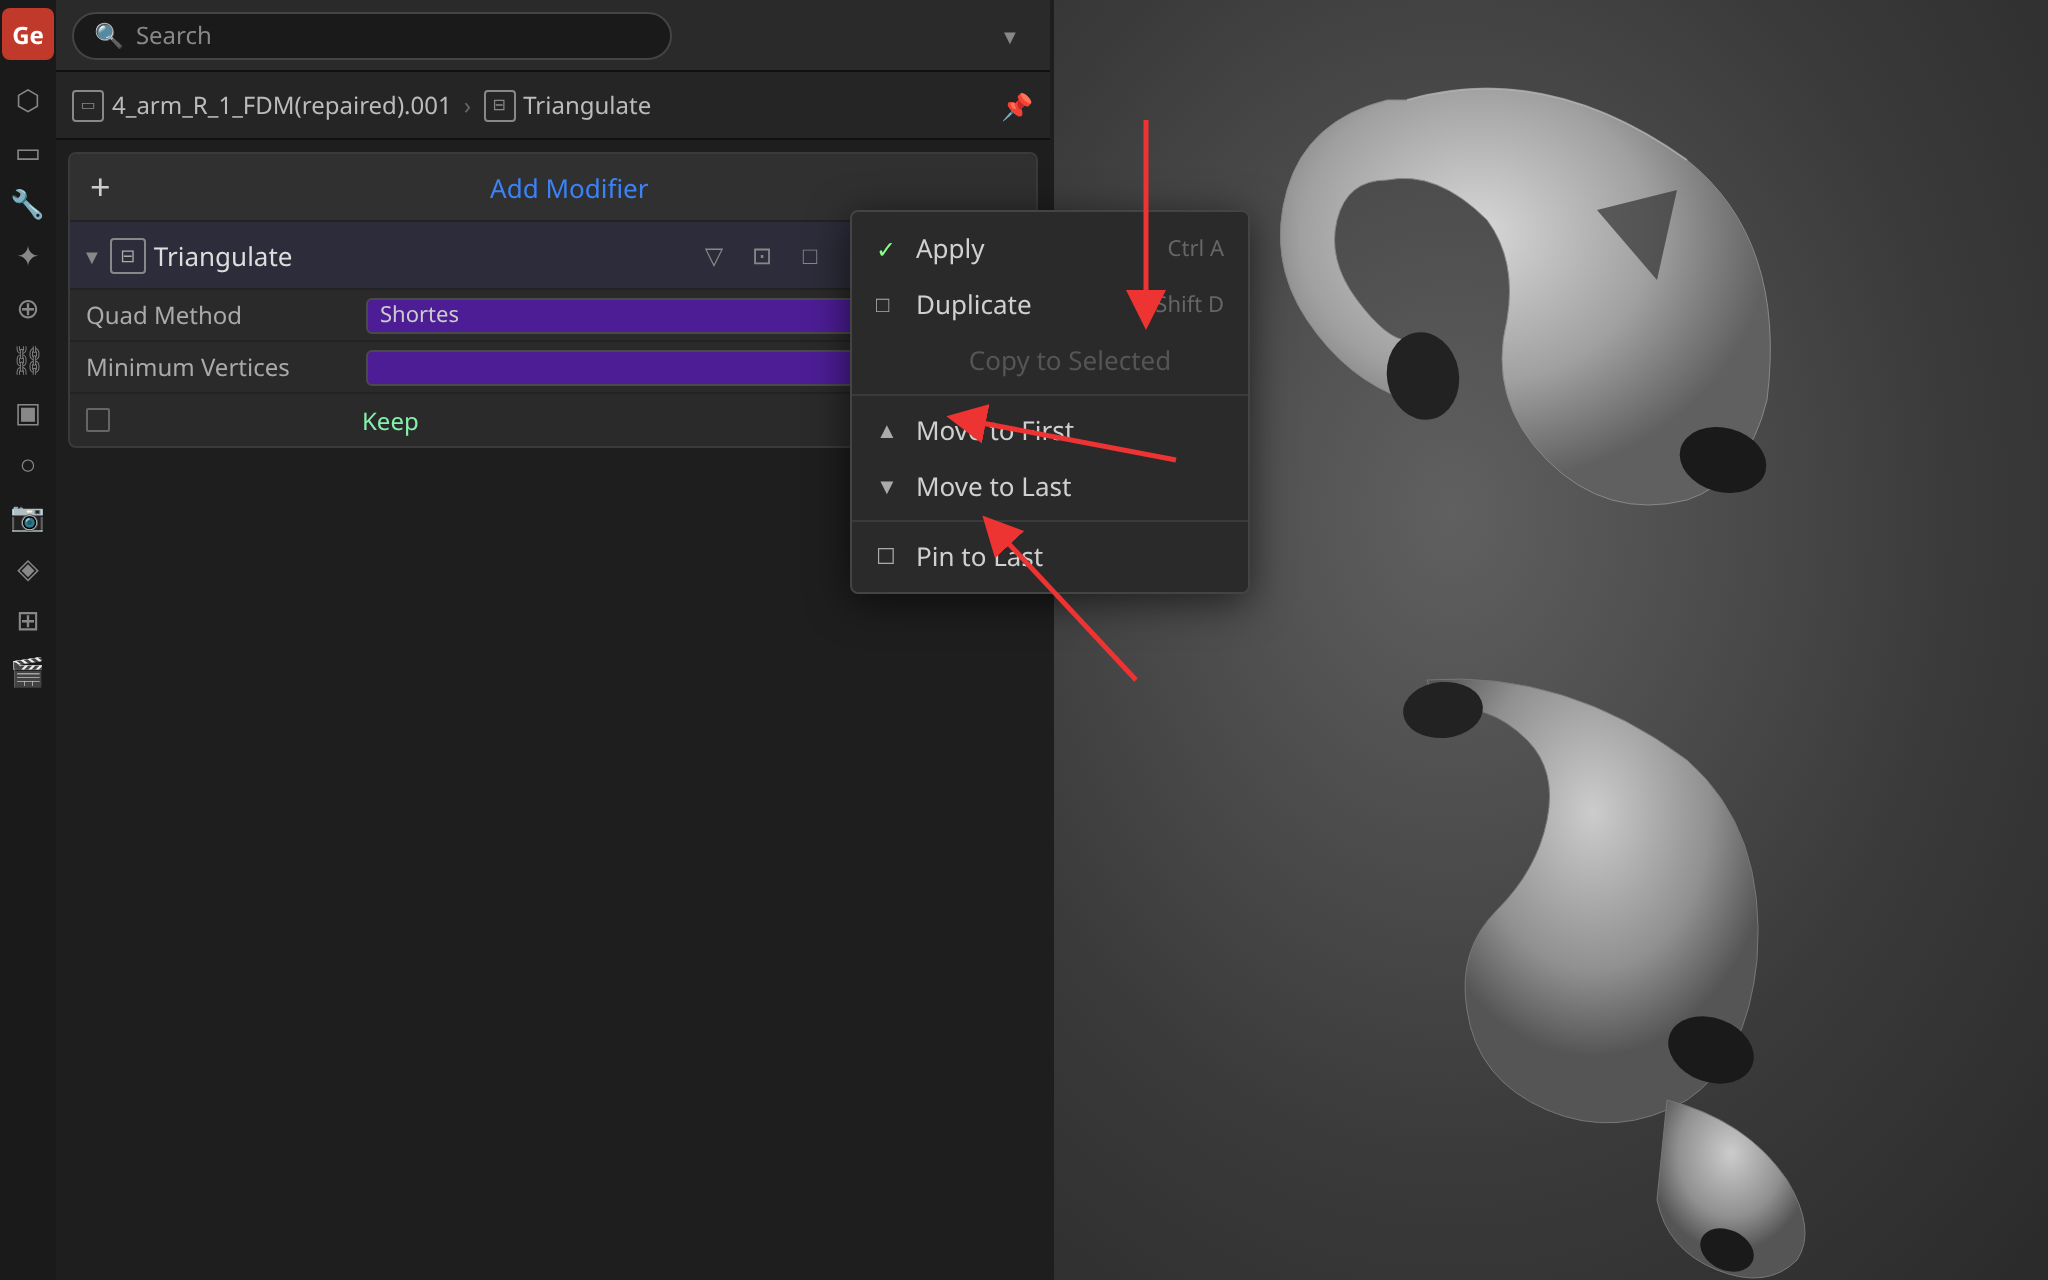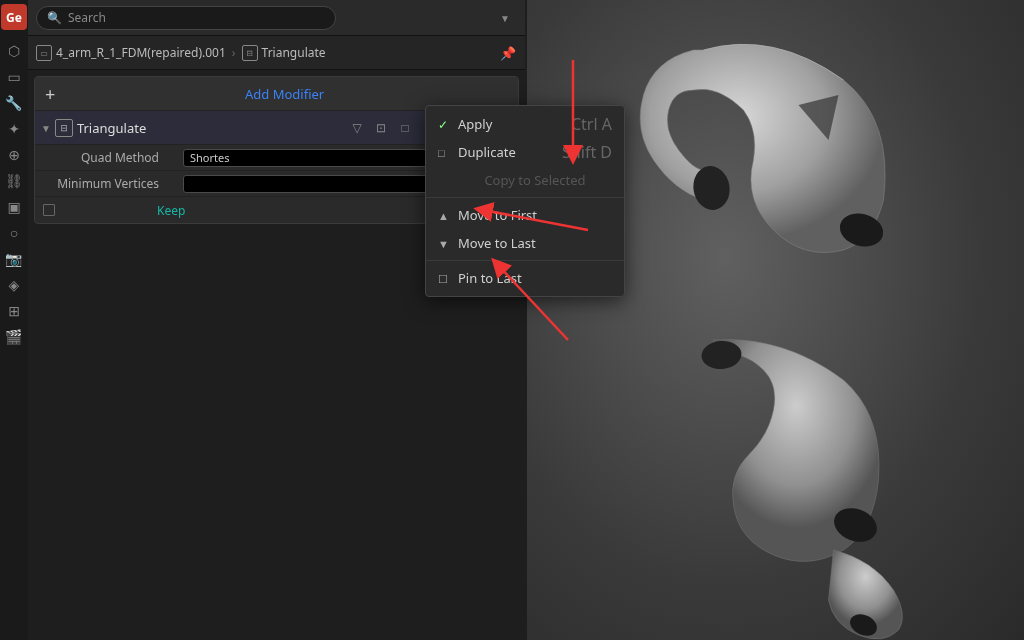--- a/index.html
+++ b/index.html
@@ -221,26 +221,25 @@
       display: flex;
       align-items: center;
       height: 26px;
       padding: 0 8px;
       border-bottom: 1px solid #222;
     }
     .prop-label {
       width: 140px;
       color: #aaa;
       font-size: 12px;
-      text-align: right;
       padding-right: 24px;
     }
     .prop-value {
       flex: 1;
-      background: #000000;
+      background: #4c1d95;
       border: 1px solid #4a4a4a;
       border-radius: 3px;
       height: 18px;
       display: flex;
       align-items: center;
       padding: 0 6px;
       font-size: 11px;
       color: #ccc;
       position: relative;
     }
@@ -257,22 +256,22 @@
       margin-left: 4px;
     }
 
     .keep-row {
       display: flex;
       align-items: center;
       height: 26px;
       padding: 0 8px;
     }
     .keep-label {
-      margin-left: 96px;
-      color: #14b8a6;
+      margin-left: 120px;
+      color: #86efac;
       font-size: 12px;
     }
     .checkbox-small {
       width: 12px;
       height: 12px;
       border: 1px solid #666;
       background: #2a2a2a;
       border-radius: 1px;
       margin-right: 6px;
     }
@@ -295,21 +294,21 @@
       display: flex;
       align-items: center;
       padding: 0 12px;
       gap: 6px;
       cursor: pointer;
       font-size: 13px;
     }
     .menu-item.disabled { color: #555; cursor: default; justify-content: center; }
     .menu-check { width: 14px; color: #8f8; font-size: 12px; }
     .menu-icon { width: 14px; font-size: 11px; color: #aaa; }
-    .menu-shortcut { margin-left: auto; color: #666; font-size: 16px; }
+    .menu-shortcut { margin-left: auto; color: #666; font-size: 11px; }
     .menu-divider { height: 1px; background: #3a3a3a; margin: 3px 0; }
 
     
     .viewport {
       flex: 1;
       background: #4a4a4a;
       position: relative;
       overflow: hidden;
       margin-left: 2px;
     }

